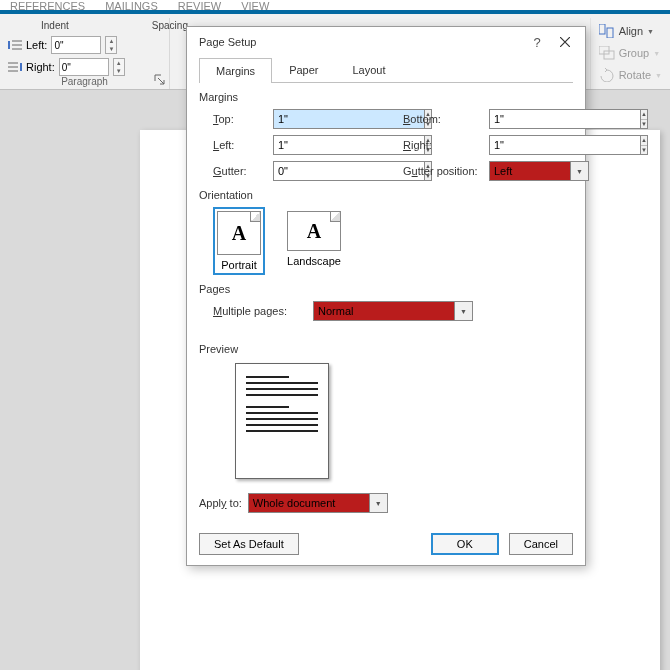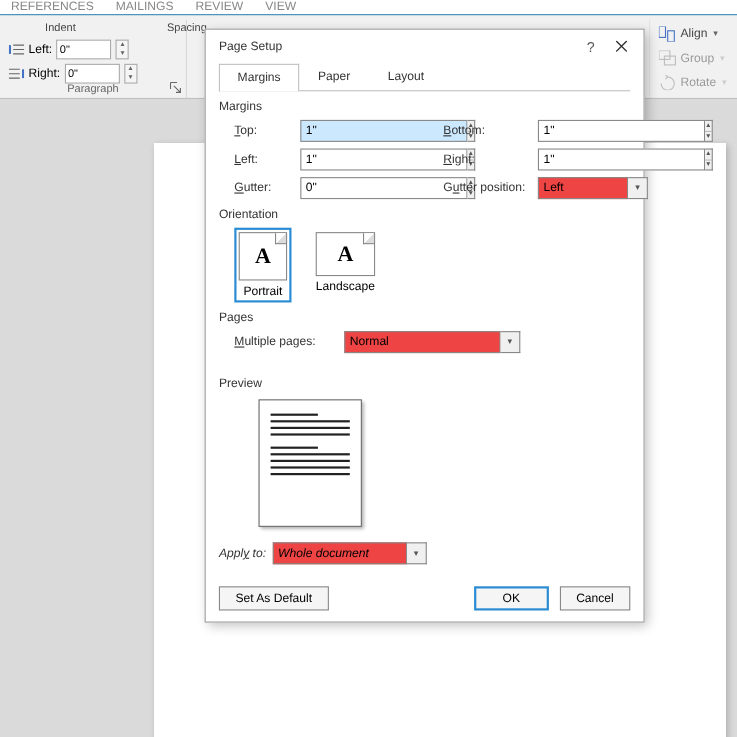--- a/index.html
+++ b/index.html
@@ -1,19 +1,19 @@
 <!DOCTYPE html>
 <html><head>
   <meta charset="utf-8">
   <style>
     * { box-sizing: border-box; margin: 0; padding: 0; font-family: "Segoe UI", Tahoma, sans-serif; font-size: 11px; }
     body { background: #dadada; width: 670px; height: 670px; overflow: hidden; position: relative; }
     
     
-    .ribbon-tabs { background: #fff; height: 14px; border-bottom: 1px solid #0369a1; padding-left: 10px; color: #888; font-size: 9px; display: flex; gap: 20px; }
+    .ribbon-tabs { background: #fff; height: 14px; border-bottom: 4px solid #0369a1; padding-left: 10px; color: #888; font-size: 9px; display: flex; gap: 20px; }
     .ribbon { background: #f1f1f1; height: 76px; border-bottom: 1px solid #c0c0c0; display: flex; padding: 4px 0 0 0; }
     .ribbon-group { padding: 2px 8px 2px 8px; position: relative; border-right: 1px solid #d8d8d8; }
     .ribbon-group-title { position: absolute; bottom: 2px; left: 0; right: 0; text-align: center; color: #666; font-size: 10px; }
     .indent-row { display: flex; align-items: center; gap: 4px; margin-bottom: 2px; height: 20px; }
     .indent-label-h { color: #444; margin-bottom: 4px; font-size: 10px; margin-left: 33px; }
     .indent-icon { display: inline-block; width: 14px; height: 12px; }
     .indent-input { width: 50px; height: 18px; border: 1px solid #aaa; background: #fff; padding: 0 2px; font-size: 10px; }
     .spinner-small { width: 12px; height: 18px; display: flex; flex-direction: column; border: 1px solid #aaa; background: #f5f5f5; }
     .spinner-small div { flex: 1; display: flex; align-items: center; justify-content: center; font-size: 6px; color: #666; }
     .dialog-launcher { position: absolute; bottom: 2px; right: 2px; width: 14px; height: 14px; border: 1px solid transparent; cursor: pointer; }
@@ -39,40 +39,40 @@
     .margins-grid { display: grid; grid-template-columns: 60px 100px 30px 86px 100px; row-gap: 6px; align-items: center; }
     .field-label { color: #333; }
     .field-label u { text-decoration: underline; }
     .spin-input-wrap { display: flex; }
     .spin-input { flex: 1; height: 20px; border: 1px solid #888; background: #fff; padding: 0 4px; font-size: 11px; }
     .spin-input.hl { background: #cce8ff; }
     .spin-btns { width: 16px; display: flex; flex-direction: column; border: 1px solid #888; border-left: none; background: #f0f0f0; }
     .spin-btns div { flex: 1; display: flex; align-items: center; justify-content: center; font-size: 6px; color: #555; cursor: pointer; }
     .spin-btns div:first-child { border-bottom: 1px solid #bbb; }
     .select-wrap { display: flex; }
-    .select-field { flex: 1; height: 20px; border: 1px solid #888; background: #ef4444; padding: 0 4px; font-size: 11px; display: flex; align-items: center; }
+    .select-field { flex: 1; height: 20px; border: 1px solid #888; background: #b91c1c; padding: 0 4px; font-size: 11px; display: flex; align-items: center; }
     .select-btn { width: 18px; height: 20px; border: 1px solid #888; border-left: none; background: #f0f0f0; display: flex; align-items: center; justify-content: center; font-size: 7px; color: #555; cursor: pointer; }
     
     .orientation-row { display: flex; gap: 18px; margin-top: 6px; }
     .orient-item { text-align: center; cursor: pointer; padding: 4px; }
     .orient-item.selected { border: 2px solid #2a8dd4; padding: 2px; }
     .orient-box { width: 44px; height: 44px; border: 1px solid #888; background: #fff; display: flex; align-items: center; justify-content: center; margin: 0 auto 4px auto; position: relative; }
     .orient-box.landscape { width: 54px; height: 40px; }
     .orient-glyph { font-family: serif; font-size: 20px; font-weight: bold; }
     .orient-corner { position: absolute; top: 0; right: 0; width: 10px; height: 10px; background: linear-gradient(135deg, #fff 50%, #ddd 50%); border-left: 1px solid #888; border-bottom: 1px solid #888; }
     
     .pages-row { display: flex; align-items: center; gap: 10px; margin-top: 6px; }
     .pages-label { width: 90px; }
     .pages-select { width: 160px; }
     
     .preview-box { width: 94px; height: 116px; border: 1px solid #666; box-shadow: 2px 2px 3px rgba(0,0,0,0.3); margin: 8px 0 8px 36px; background: #fff; padding: 12px 10px; }
     .preview-line { height: 2px; background: #222; margin-bottom: 4px; }
     .preview-line.short { width: 60%; }
     
-    .apply-row { display: flex; align-items: center; gap: 6px; margin-top: 14px; font-style: italic; }
+    .apply-row { display: flex; align-items: center; gap: 6px; margin-top: 14px; }
     .apply-select { width: 140px; }
     
     .dialog-footer { position: absolute; bottom: 10px; left: 12px; right: 12px; display: flex; align-items: center; }
     .btn { height: 22px; padding: 0 14px; border: 1px solid #888; background: #f5f5f5; cursor: pointer; display: flex; align-items: center; justify-content: center; font-size: 11px; }
     .btn.primary { border: 2px solid #2a8dd4; padding: 0 24px; }
     .footer-spacer { flex: 1; }
     .footer-btns { display: flex; gap: 10px; }
     
     .watermark { position: absolute; top: 300px; left: 260px; font-size: 26px; font-weight: bold; color: #7aa8cc; opacity: 0.35; z-index: 1; pointer-events: none; letter-spacing: 1px; }
   </style>

